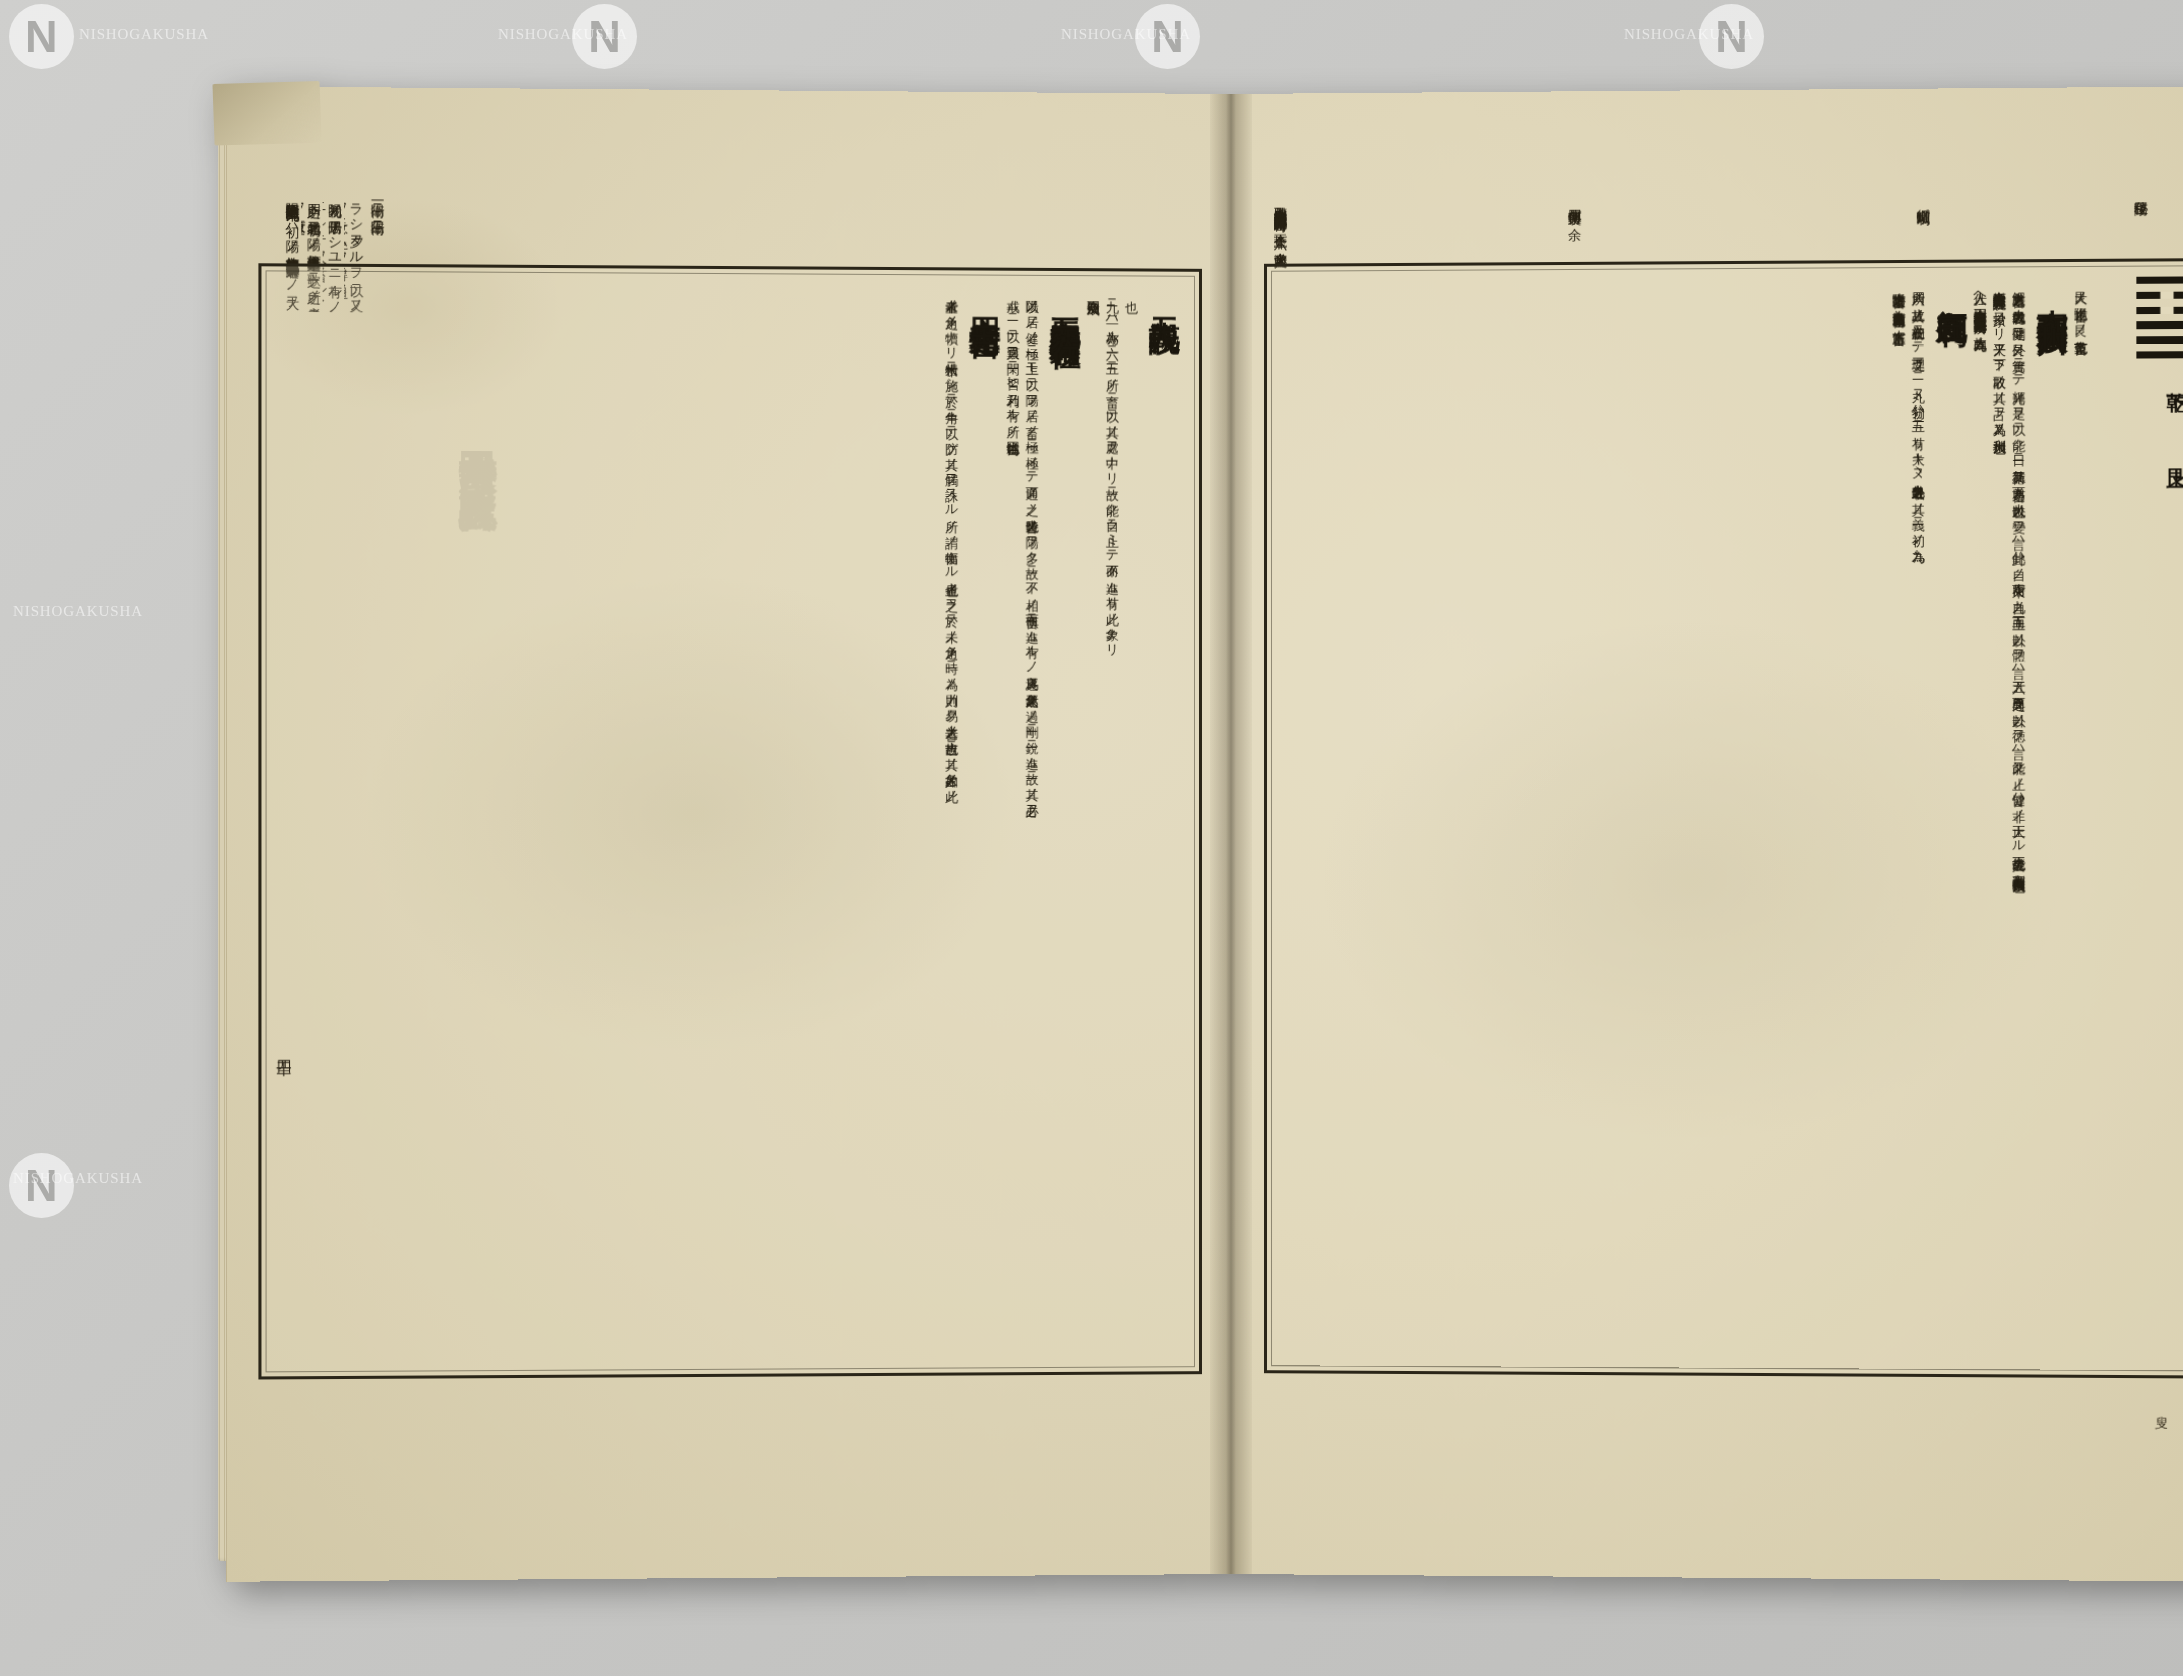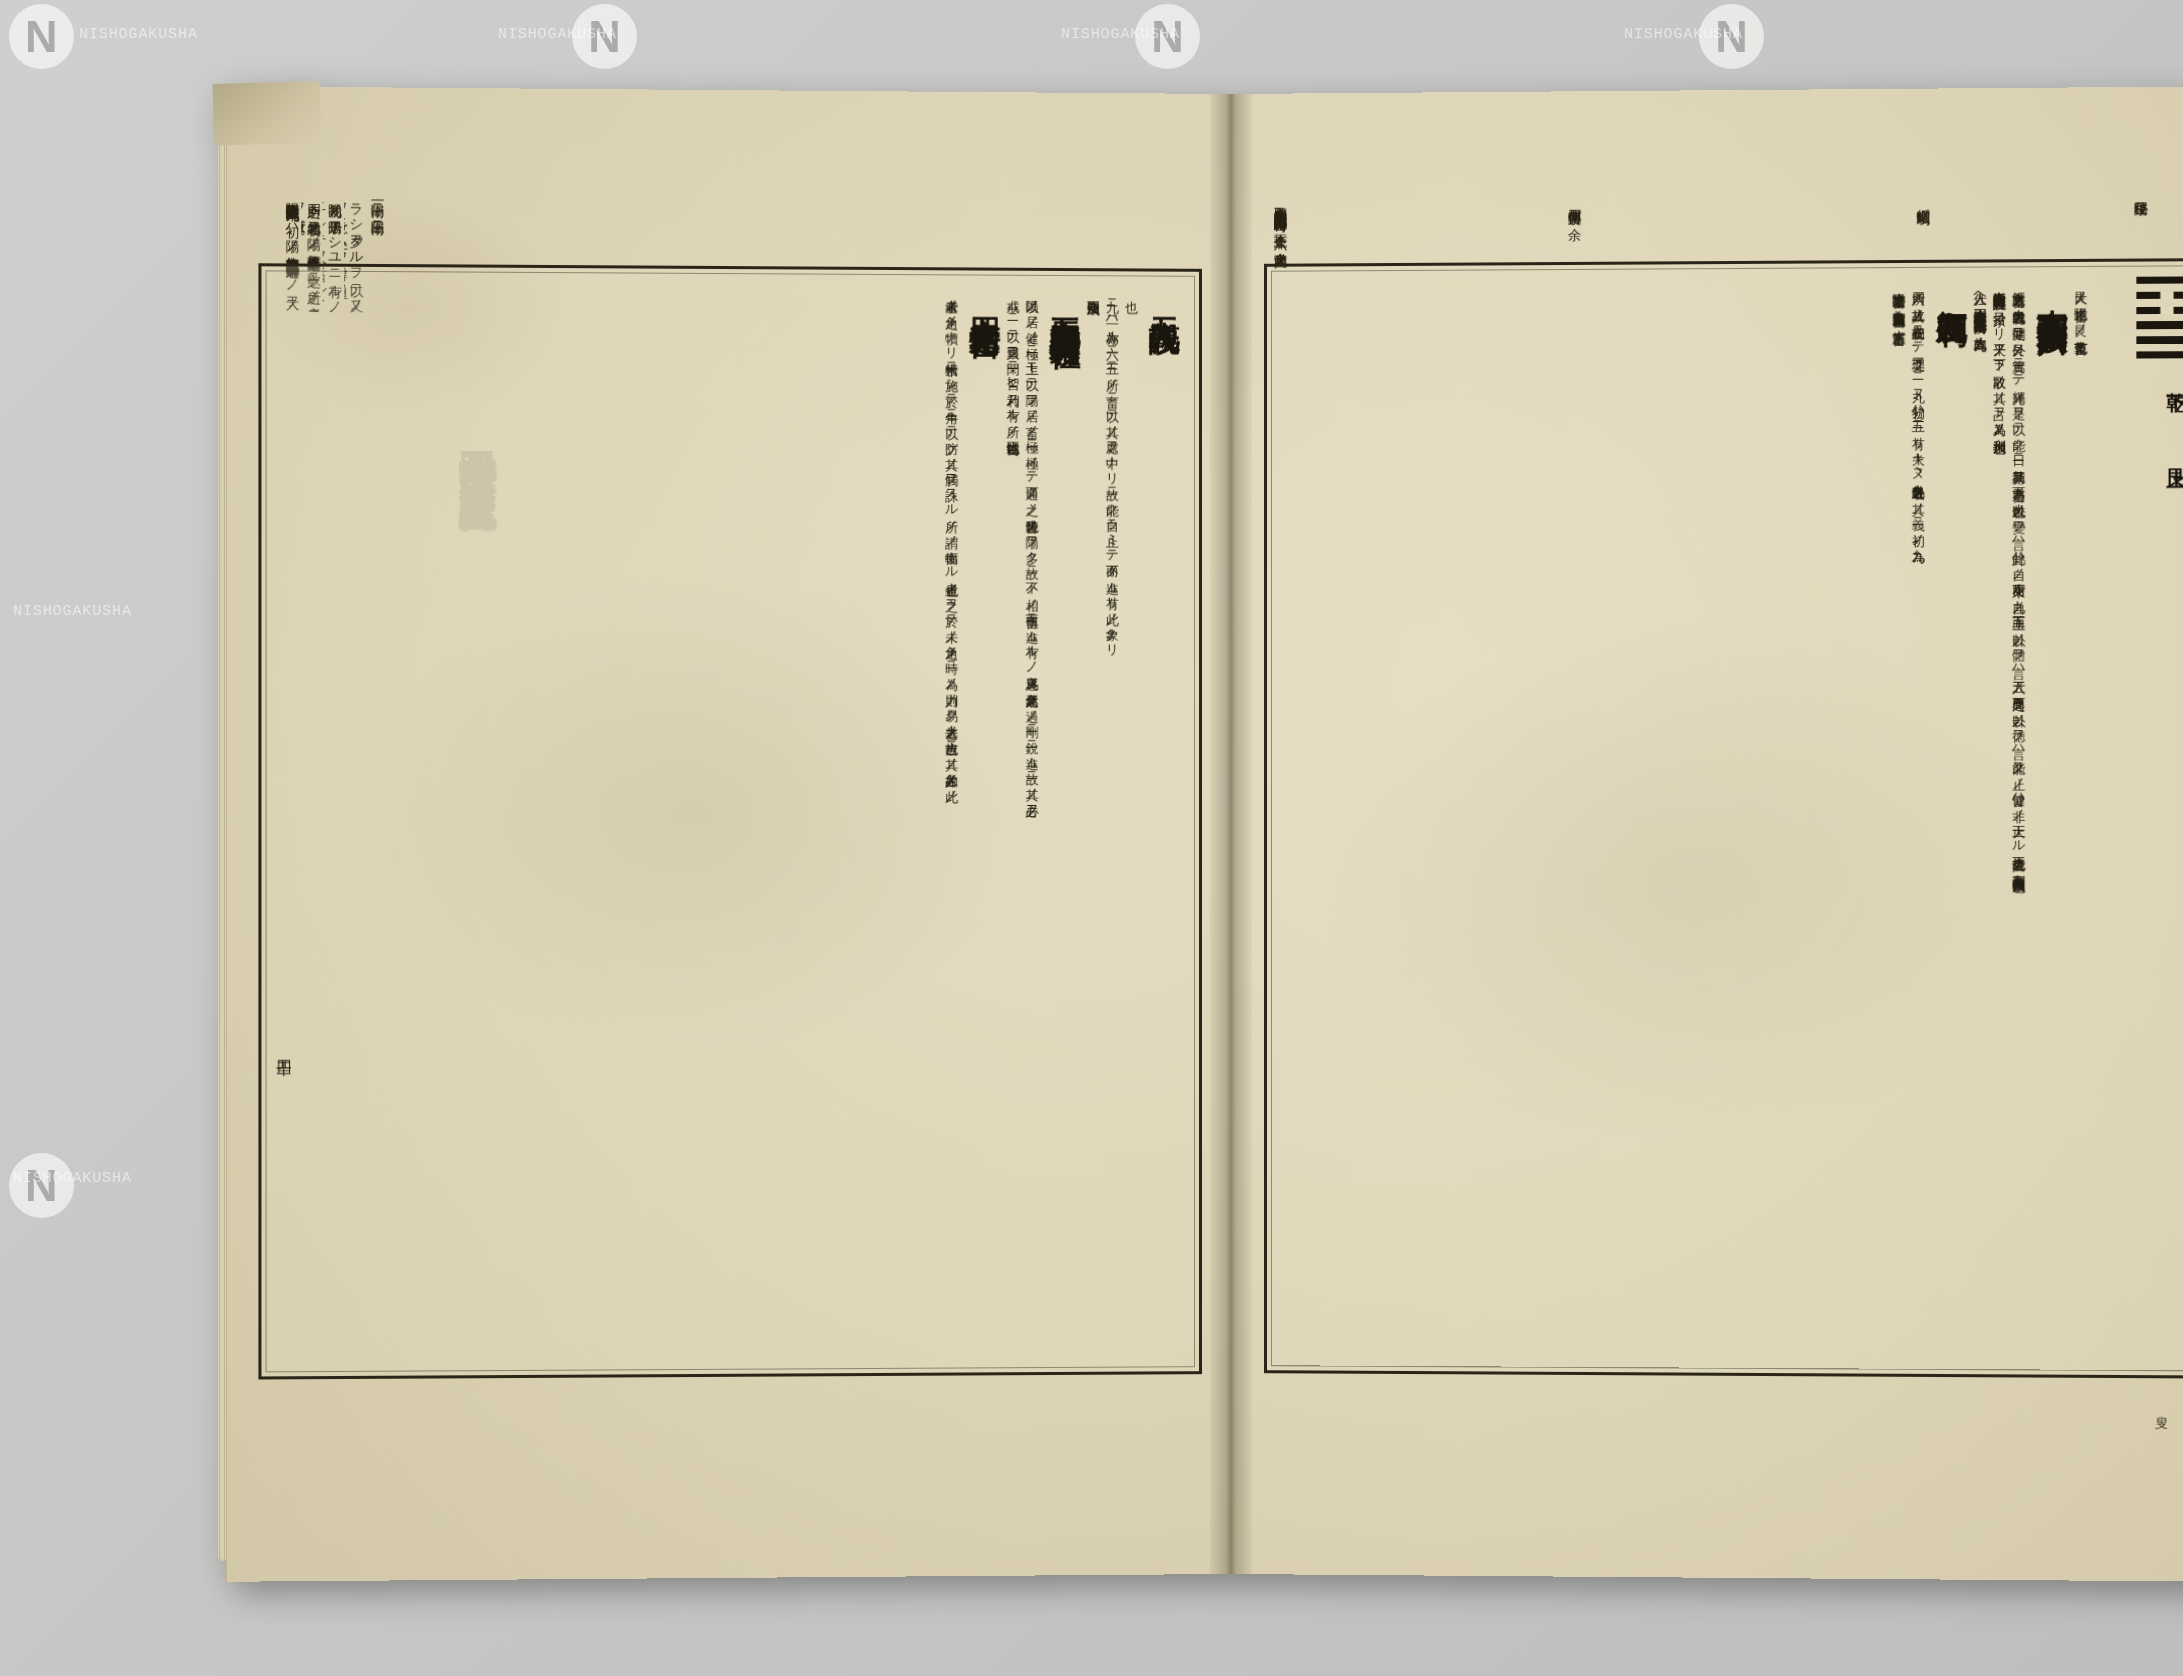--- a/index.html
+++ b/index.html
@@ -18,21 +18,21 @@
     height: 1677px;
     background: linear-gradient(135deg, #cfcfcd 0%, #c6c6c4 45%, #bdbdbb 100%);
   }
 
   
   .wm {
     position: absolute;
     color: rgba(255,255,255,0.55);
     font-size: 15px;
     letter-spacing: 0.9px;
-    font-family: Liberation Mono, monospace;
+    font-family: Liberation Serif, serif;
     user-select: none;
     pointer-events: none;
     white-space: nowrap;
   }
   .wm-logo {
     position: absolute;
     width: 65px;
     height: 65px;
     border-radius: 50%;
     background: rgba(255,255,255,0.6);

